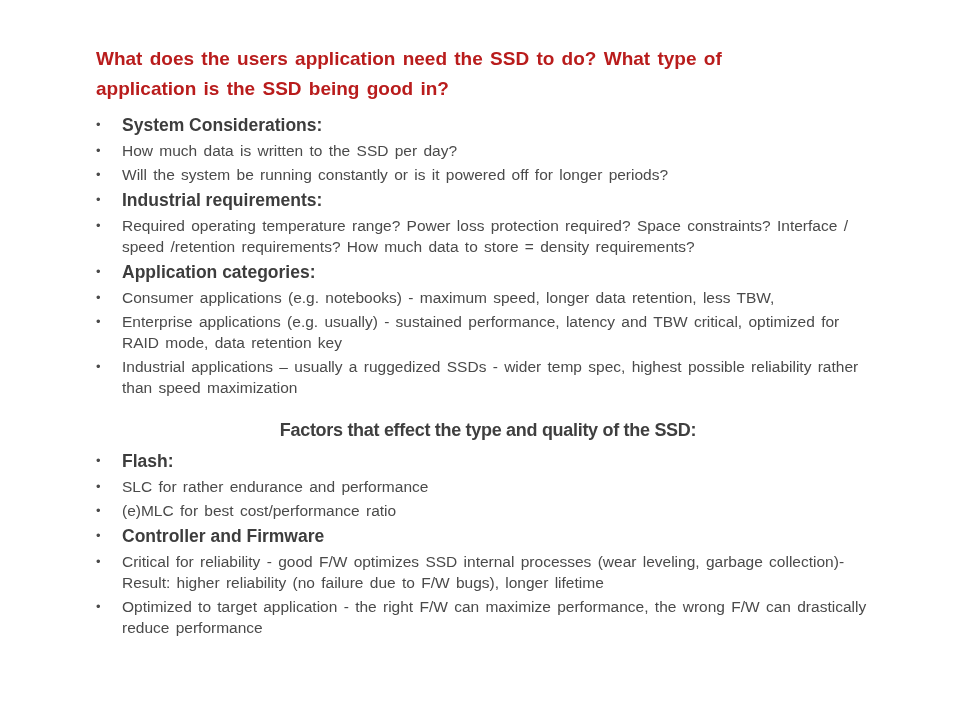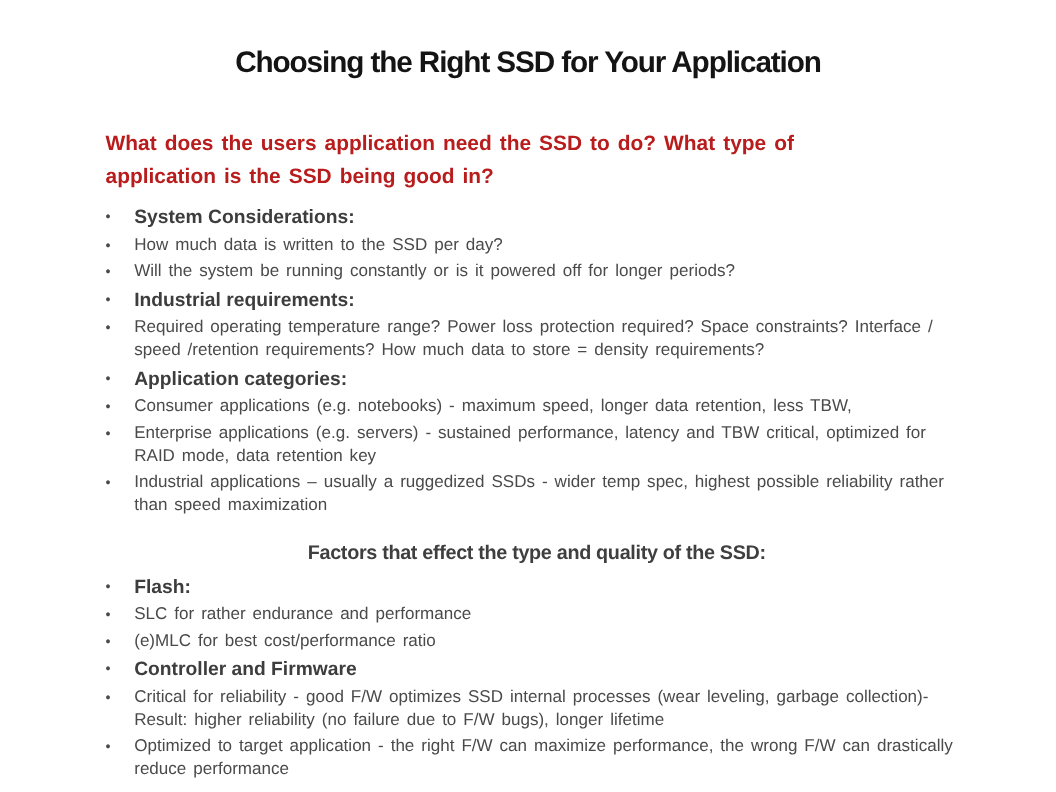--- a/index.html
+++ b/index.html
@@ -82,21 +82,20 @@
     line-height: 24px;
     text-align: center;
   }
   .block2 { margin-top: 8px; }
 </style>
 </head>
 <body>
 
 <div class="slide">
 
-  <div class="slide-title">Choosing the Right SSD for Your Application</div>
 
   <div class="content">
 
     <div class="intro-heading">
       <span>What does the users application need the SSD to do? What type of</span>
       <span>application is the SSD being good in?</span>
     </div>
 
     <ul class="bullet-list block1">
         <li class="level1">
@@ -122,21 +121,21 @@
         <li class="level1">
           <span class="dot">•</span>
           <span class="txt">Application categories:</span>
         </li>
         <li class="level2">
           <span class="dot">•</span>
           <span class="txt">Consumer applications (e.g. notebooks) - maximum speed, longer data retention, less TBW,</span>
         </li>
         <li class="level2">
           <span class="dot">•</span>
-          <span class="txt">Enterprise applications (e.g. servers) - sustained performance, latency and TBW critical, optimized for RAID mode, data retention key</span>
+          <span class="txt">Enterprise applications (e.g. usually) - sustained performance, latency and TBW critical, optimized for RAID mode, data retention key</span>
         </li>
         <li class="level2">
           <span class="dot">•</span>
           <span class="txt">Industrial applications – usually a ruggedized SSDs - wider temp spec, highest possible reliability rather than speed maximization</span>
         </li>
       </ul>
 
     <div class="mid-heading">Factors that effect the type and quality of the SSD:</div>
 
     <ul class="bullet-list block2">

